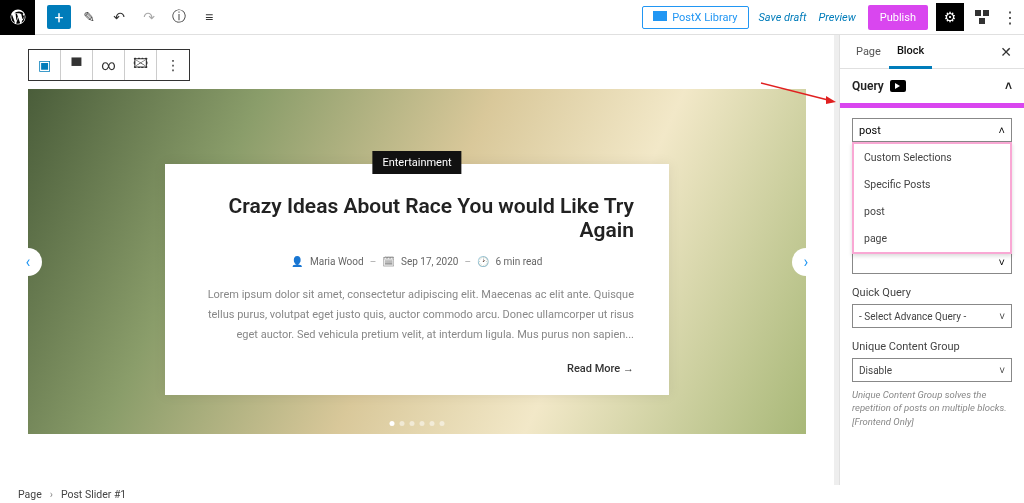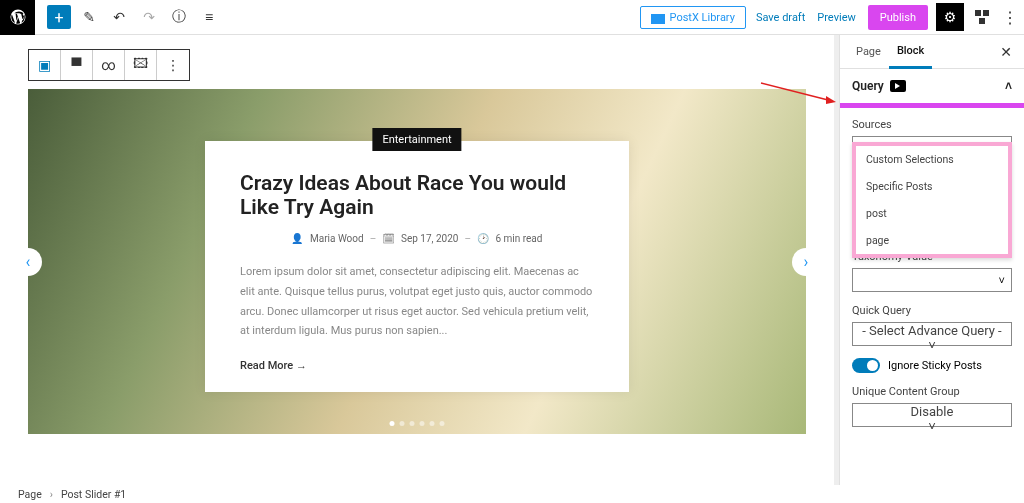--- a/index.html
+++ b/index.html
@@ -5,23 +5,23 @@
 * { box-sizing: border-box; margin: 0; padding: 0; font-family: -apple-system, BlinkMacSystemFont, "Segoe UI", Roboto, sans-serif; }
 body { background: #fff; width: 1024px; height: 503px; overflow: hidden; position: relative; }
 
 
 .topbar { height: 35px; display: flex; align-items: center; padding: 0; border-bottom: 1px solid #e0e0e0; background: #fff; }
 .wp-logo { width: 35px; height: 35px; background: #000; display: flex; align-items: center; justify-content: center; color: #fff; font-size: 18px; }
 .add-block { width: 24px; height: 24px; background: #007cba; color: #fff; display: flex; align-items: center; justify-content: center; margin-left: 12px; border-radius: 2px; font-size: 16px; }
 .tool-icon { width: 24px; height: 24px; display: flex; align-items: center; justify-content: center; margin-left: 6px; color: #333; font-size: 14px; cursor: pointer; }
 .tool-icon.disabled { color: #aaa; }
 .topbar-spacer { flex: 1; }
-.postx-btn { border: 1px solid #2196f3; color: #2196f3; padding: 4px 10px; font-size: 11px; border-radius: 2px; display: flex; align-items: flex-end; gap: 5px; margin-right: 10px; cursor: pointer; background: #fff; }
+.postx-btn { border: 1px solid #2196f3; color: #2196f3; padding: 4px 10px; font-size: 11px; border-radius: 2px; display: flex; align-items: flex-start; gap: 5px; margin-right: 10px; cursor: pointer; background: #fff; }
 .postx-btn .pxicon { width: 14px; height: 10px; background: #2196f3; }
-.link-btn { color: #007cba; font-size: 11px; margin-right: 12px; cursor: pointer; }
+.link-btn { color: #007cba; font-size: 11px; margin-right: 12px; cursor: pointer; font-style: italic; }
 .publish-btn { background: #d946ef; color: #fff; padding: 6px 12px; font-size: 11px; border-radius: 2px; margin-right: 8px; cursor: pointer; }
 .gear-btn { width: 28px; height: 28px; background: #000; color: #fff; display: flex; align-items: center; justify-content: center; margin-right: 4px; font-size: 14px; }
 .block-icon-btn { width: 28px; height: 28px; display: flex; align-items: center; justify-content: center; margin-right: 4px; color: #333; }
 .more-btn { width: 20px; height: 28px; display: flex; align-items: center; justify-content: center; margin-right: 4px; color: #333; }
 
 
 .main { display: flex; height: 450px; }
 .editor { flex: 1; padding: 14px 20px 0 20px; position: relative; }
 
 
@@ -29,21 +29,21 @@
 .block-toolbar .bt-item { width: 32px; height: 30px; display: flex; align-items: center; justify-content: center; border-right: 1px solid #ccc; font-size: 14px; color: #333; }
 .block-toolbar .bt-item:last-child { border-right: none; }
 .block-toolbar .bt-item.active { color: #007cba; }
 
 
 .slider { position: relative; height: 345px; background: linear-gradient(115deg, #4a5d3a 0%, #8a9d6a 25%, #d9c89a 50%, #f2e8c8 70%, #a8b878 100%); margin: 0 8px; }
 .slider-nav { position: absolute; top: 50%; transform: translateY(-50%); width: 28px; height: 28px; background: #fff; border-radius: 50%; display: flex; align-items: center; justify-content: center; color: #2196f3; font-size: 16px; }
 .slider-nav.left { left: -14px; }
 .slider-nav.right { right: -14px; }
 
-.card { position: absolute; top: 52px; left: 50%; transform: translateX(-50%); width: 424px; background: #fff; padding: 30px 35px 20px; text-align: left; box-shadow: 0 0 12px rgba(0,0,0,0.08); }
+.card { position: absolute; top: 75px; left: 50%; transform: translateX(-50%); width: 504px; background: #fff; padding: 30px 35px 20px; text-align: right; box-shadow: 0 0 12px rgba(0,0,0,0.08); }
 .cat-label { position: absolute; top: -13px; left: 50%; transform: translateX(-50%); background: #111; color: #fff; padding: 5px 10px; font-size: 11px; }
 .card h2 { font-size: 21px; font-weight: 600; color: #222; margin-bottom: 14px; }
 .meta { font-size: 10px; color: #666; margin-bottom: 18px; display: flex; align-items: center; justify-content: center; gap: 6px; }
 .meta .sep { color: #aaa; }
 .excerpt { font-size: 11px; color: #888; line-height: 1.8; margin-bottom: 18px; }
 .readmore { font-size: 11px; color: #333; font-weight: 500; }
 .dots { position: absolute; bottom: 8px; left: 50%; transform: translateX(-50%); display: flex; gap: 5px; }
 .dots span { width: 5px; height: 5px; border-radius: 50%; background: rgba(255,255,255,0.5); }
 .dots span.active { background: #fff; }
 
@@ -55,22 +55,22 @@
 .sb-tab.active { color: #111; font-weight: 500; border-bottom: 3px solid #007cba; margin-bottom: -1px; }
 .sb-close { margin-left: auto; font-size: 14px; color: #333; cursor: pointer; padding: 4px; }
 .sb-section-head { display: flex; align-items: center; padding: 10px 12px; border-bottom: 5px solid #d946ef; font-weight: 600; font-size: 12px; color: #222; }
 .sb-section-head .yt { width: 16px; height: 12px; background: #000; border-radius: 2px; margin-left: 6px; position: relative; }
 .sb-section-head .yt::after { content: ""; position: absolute; left: 5px; top: 3px; border-left: 5px solid #fff; border-top: 3px solid transparent; border-bottom: 3px solid transparent; }
 .sb-section-head .chev { margin-left: auto; font-size: 12px; }
 .sb-body { padding: 10px 12px; }
 .sb-label { font-size: 11px; color: #444; margin-bottom: 5px; display: block; }
 .sb-field { position: relative; margin-bottom: 12px; }
 .sb-select { width: 100%; height: 24px; border: 1px solid #888; padding: 0 6px; font-size: 11px; background: #fff; display: flex; align-items: center; justify-content: space-between; }
-.sb-select.small { font-size: 13px; color: #444; flex-direction: column; }
-.dropdown { position: absolute; top: 24px; left: 0; right: 0; background: #fff; border: 4px solid #f9a8d4; z-index: 10; box-shadow: 0 2px 4px rgba(0,0,0,0.15); }
+.sb-select.small { font-size: 10px; color: #444; }
+.dropdown { position: absolute; top: 24px; left: 0; right: 0; background: #fff; border: 2px solid #f9a8d4; z-index: 10; box-shadow: 0 2px 4px rgba(0,0,0,0.15); }
 .dropdown .dd-item { padding: 7px 10px; font-size: 10.5px; color: #444; border-bottom: 0; cursor: pointer; }
 .toggle-row { display: flex; align-items: center; gap: 8px; margin-bottom: 12px; }
 .toggle { width: 28px; height: 15px; background: #007cba; border-radius: 8px; position: relative; }
 .toggle::after { content: ""; position: absolute; width: 11px; height: 11px; background: #fff; border-radius: 50%; right: 2px; top: 2px; }
 .sb-help { font-size: 9.5px; color: #888; font-style: italic; line-height: 1.4; margin-top: -6px; margin-bottom: 10px; }
 .arrow-callout { position: absolute; top: 78px; right: 188px; pointer-events: none; z-index: 50; }
 
 
 .breadcrumb { position: absolute; bottom: 0; left: 0; height: 18px; display: flex; align-items: center; padding: 0 18px; font-size: 10.5px; color: #444; gap: 8px; }
 .breadcrumb .bc-sep { color: #888; }
@@ -158,21 +158,20 @@
       <div class="sb-tab active">Block</div>
       <div class="sb-close">✕</div>
     </div>
     <div class="sb-section-head">
       <span>Query</span>
       <span class="yt"></span>
       <span class="chev">˄</span>
     </div>
     <div class="sb-body">
       <div class="sb-field">
-        <label class="sb-label">Sources</label>
         <div class="sb-select">
           <span>post</span>
           <span>˄</span>
         </div>
         <div class="dropdown">
           <div class="dd-item">Custom Selections</div>
           <div class="dd-item">Specific Posts</div>
           <div class="dd-item">post</div>
           <div class="dd-item">page</div>
         </div>
@@ -185,31 +184,28 @@
             <span>˅</span>
           </div>
       </div>
       <div class="sb-field">
         <label class="sb-label">Quick Query</label>
         <div class="sb-select small">
           <span>- Select Advance Query -</span>
           <span>˅</span>
         </div>
       </div>
-      <div class="toggle-row">
-        <div class="toggle"></div>
-        <span>Ignore Sticky Posts</span>
-      </div>
       <div class="sb-field">
         <label class="sb-label">Unique Content Group</label>
         <div class="sb-select small">
           <span>Disable</span>
           <span>˅</span>
         </div>
       </div>
+      <p class="sb-help">Unique Content Group solves the repetition of posts on multiple blocks.[Frontend Only]</p>
     </div>
   </div>
 </div>
 
 <svg class="arrow-callout" width="80" height="30">
   <line x1="5" y1="5" x2="72" y2="22" stroke="#e02020" stroke-width="1.5"></line>
   <polygon points="80,24 70,18 70,26" fill="#e02020"></polygon>
 </svg>
 
 <div class="breadcrumb">

